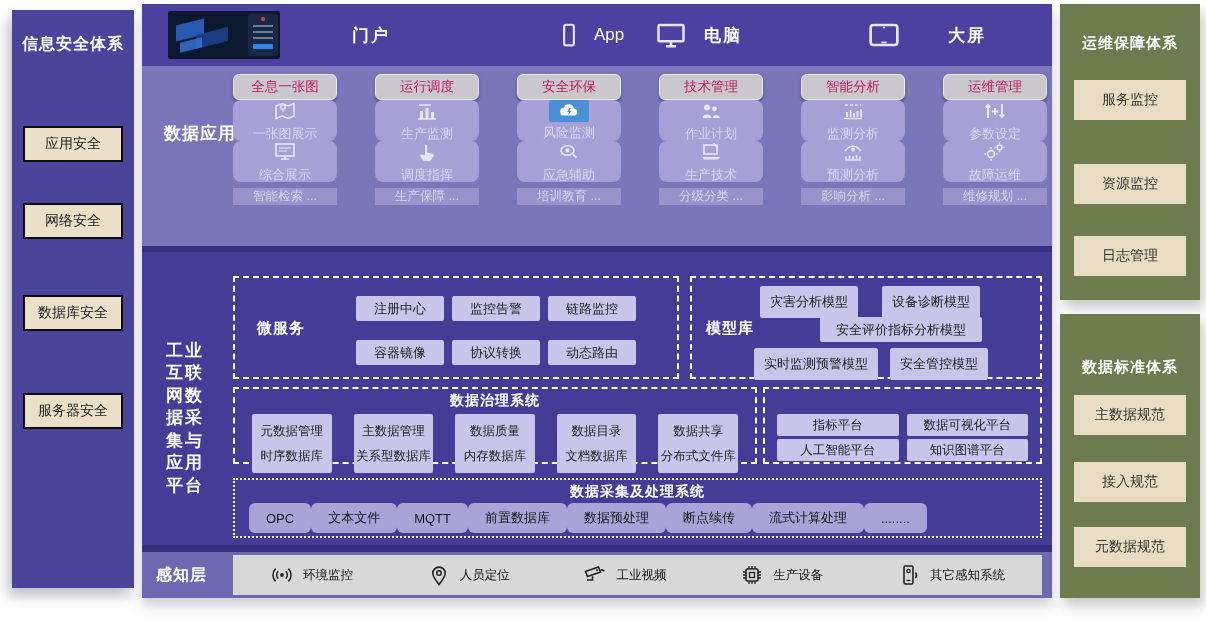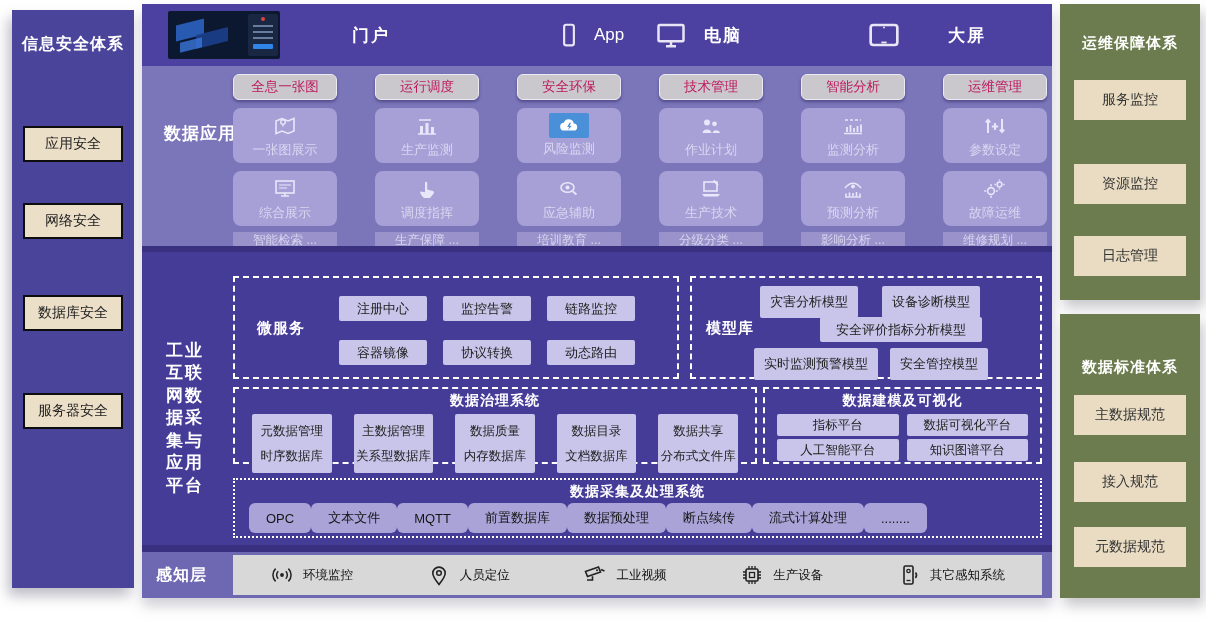--- a/index.html
+++ b/index.html
@@ -47,21 +47,21 @@
 
   
   .dapp{position:absolute;top:62px;left:0;width:100%;height:180px;background:#7b75ba;}
   .dapp-label{position:absolute;left:22px;top:56px;color:#fff;font-weight:bold;font-size:17px;
               line-height:1.45;letter-spacing:1px;}
   .cols{position:absolute;left:91px;top:8px;width:814px;display:flex;justify-content:space-between;}
   .col{width:104px;display:flex;flex-direction:column;align-items:center;}
   .col-hdr{width:104px;height:26px;background:#cac8cd;border:1px solid #eceaf2;border-radius:6px;
            box-shadow:0 2px 3px rgba(40,35,90,.5);display:flex;align-items:center;justify-content:center;
            font-size:13.5px;color:#be185d;box-sizing:border-box;}
-  .tile{margin-top:8px;width:104px;height:55px;background:#a7a0d6;border-radius:8px;display:flex;
+  .tile{margin-top:0;width:104px;height:41px;background:#a7a0d6;border-radius:8px;display:flex;
         flex-direction:column;align-items:center;justify-content:center;gap:2px;text-align:center;}
   .ticonbox{height:26px;display:flex;align-items:center;justify-content:center;}
   .blueicon{width:40px;height:25px;background:#4a90d9;border-radius:2px;display:flex;
             align-items:center;justify-content:center;}
   .tlabel{font-size:13px;color:#dad6f1;}
   .morebar{margin-top:6px;width:104px;height:17px;background:#9a93cb;display:flex;align-items:center;
            justify-content:center;font-size:12.5px;color:#d8d4ef;}
 
   
   .div1{position:absolute;top:242px;left:0;width:100%;height:6px;background:#39317f;}
@@ -72,21 +72,21 @@
   .plat-label{position:absolute;left:24px;top:88px;width:40px;color:#fff;font-weight:bold;
               font-size:17px;line-height:1.32;letter-spacing:2px;word-break:break-all;}
   .dashbox{position:absolute;border:2px dashed #fff;box-sizing:border-box;}
   .dotbox{position:absolute;border:2px dotted #fff;box-sizing:border-box;}
   .box-label{position:absolute;top:50%;transform:translateY(-50%);color:#fff;font-weight:bold;
              font-size:15px;letter-spacing:1px;}
   .box-title{position:absolute;top:3px;left:0;width:100%;text-align:center;color:#fff;
              font-weight:bold;font-size:14px;letter-spacing:1px;}
   .chip{background:#c9c5ea;color:#222;font-size:13px;display:flex;align-items:center;
         justify-content:center;border-radius:2px;box-sizing:border-box;padding:16px 10px;height:25px;}
-  .ms-row{position:absolute;left:104px;display:flex;gap:16px;}
+  .ms-row{position:absolute;left:121px;display:flex;gap:8px;}
   .ms-row .chip{width:88px;padding:0;}
   .ml-row{position:absolute;display:flex;}
   .gv-row{position:absolute;left:6px;right:6px;display:flex;}
   .gv-row .chip{flex:1;margin:0 11px;height:22px;font-size:12.5px;padding:17px 2px;}
   .md-row{position:absolute;left:8px;right:8px;display:flex;}
   .md-row .chip{flex:1;margin:0 4px;height:22px;font-size:12.5px;padding:0 2px;}
   .cl-row{position:absolute;left:14px;right:14px;top:23px;display:flex;justify-content:flex-start;}
   .cl-chip{background:#aaa3d8;color:#151515;font-size:13px;display:flex;align-items:center;
            justify-content:center;border-radius:6px;height:30px;padding:0 17px;}
 
@@ -428,21 +428,20 @@
         <div class="gv-row" style="top:50px">
           <div class="chip">时序数据库</div>
           <div class="chip">关系型数据库</div>
           <div class="chip">内存数据库</div>
           <div class="chip">文档数据库</div>
           <div class="chip">分布式文件库</div>
         </div>
       </div>
 
       <div class="dashbox" style="left:621px;top:135px;width:279px;height:77px">
-        <div class="box-title">数据建模及可视化</div>
         <div class="md-row" style="top:25px">
           <div class="chip">指标平台</div>
           <div class="chip">数据可视化平台</div>
         </div>
         <div class="md-row" style="top:50px">
           <div class="chip">人工智能平台</div>
           <div class="chip">知识图谱平台</div>
         </div>
       </div>
 

